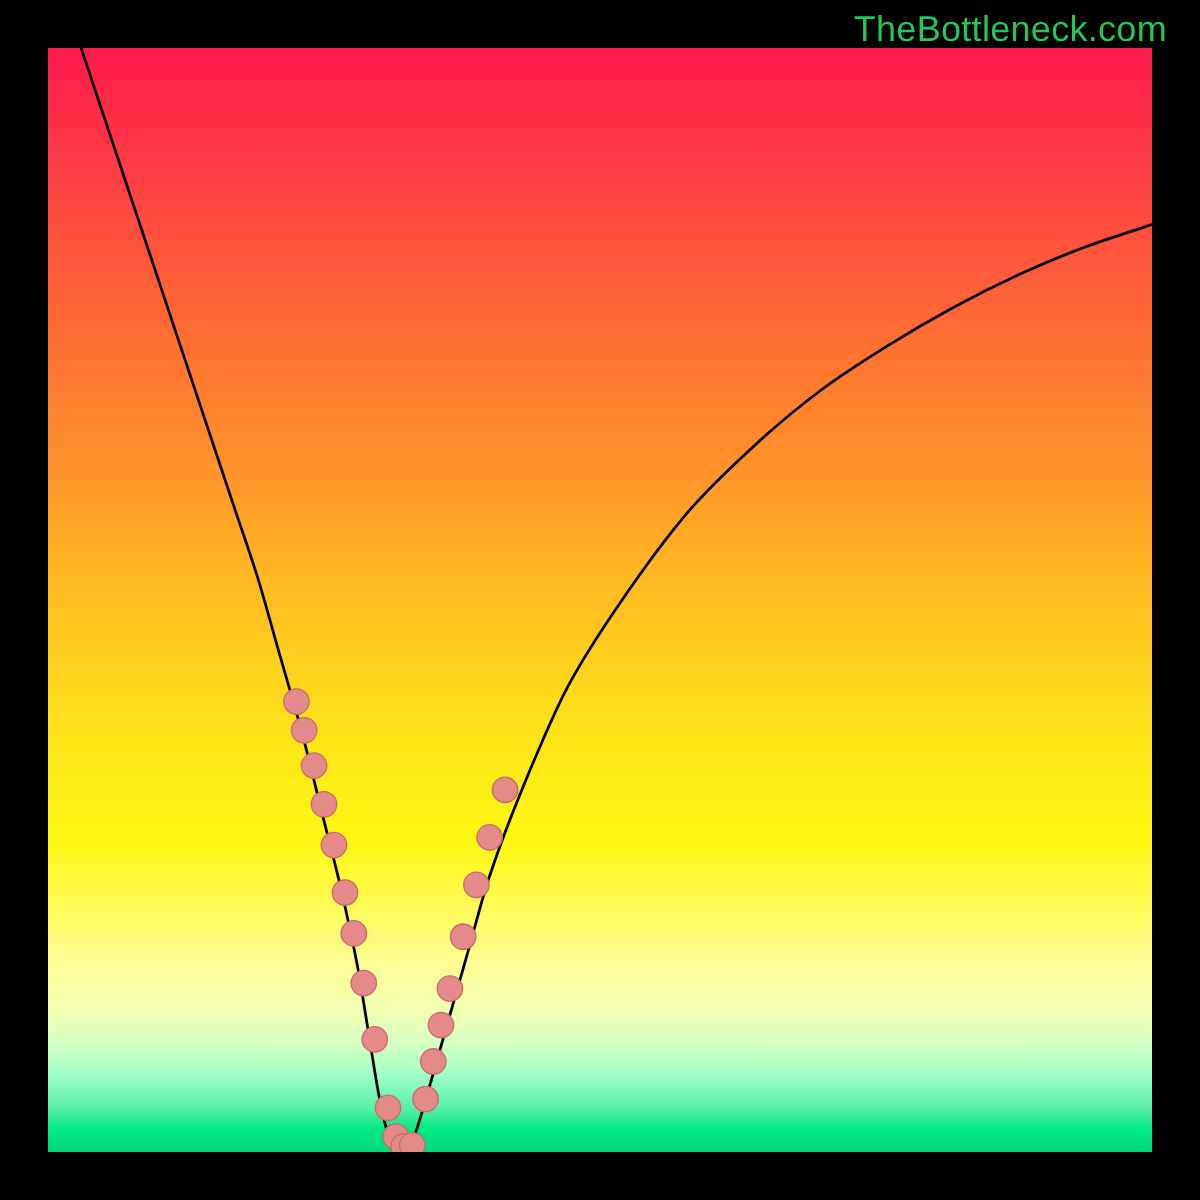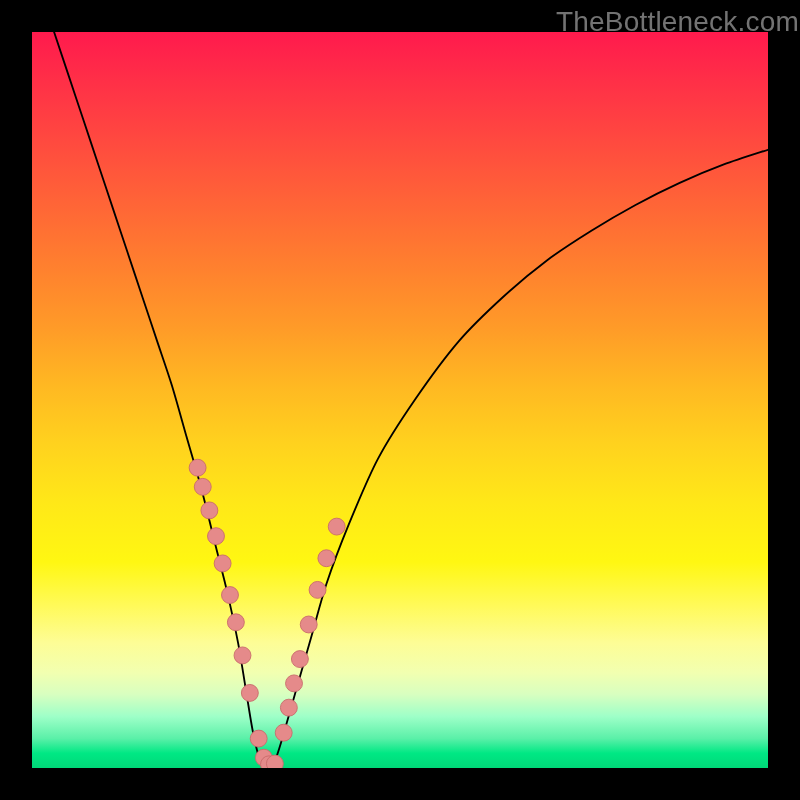--- a/index.html
+++ b/index.html
@@ -49,23 +49,23 @@
       #00d878 100%
     );
   }
   .curve-layer {
     position: absolute;
     inset: 0;
   }
   .watermark {
     position: absolute;
     top: 6px;
-    right: 1px;
-    color: #737373;
-    font-size: 28px;
+    right: 22px;
+    color: #22c55e;
+    font-size: 24px;
     letter-spacing: 0.2px;
     user-select: none;
   }
 </style>
 </head>
 <body>
 
 <div class="stage">
   <div class="watermark">TheBottleneck.com</div>
   <div class="plot">

